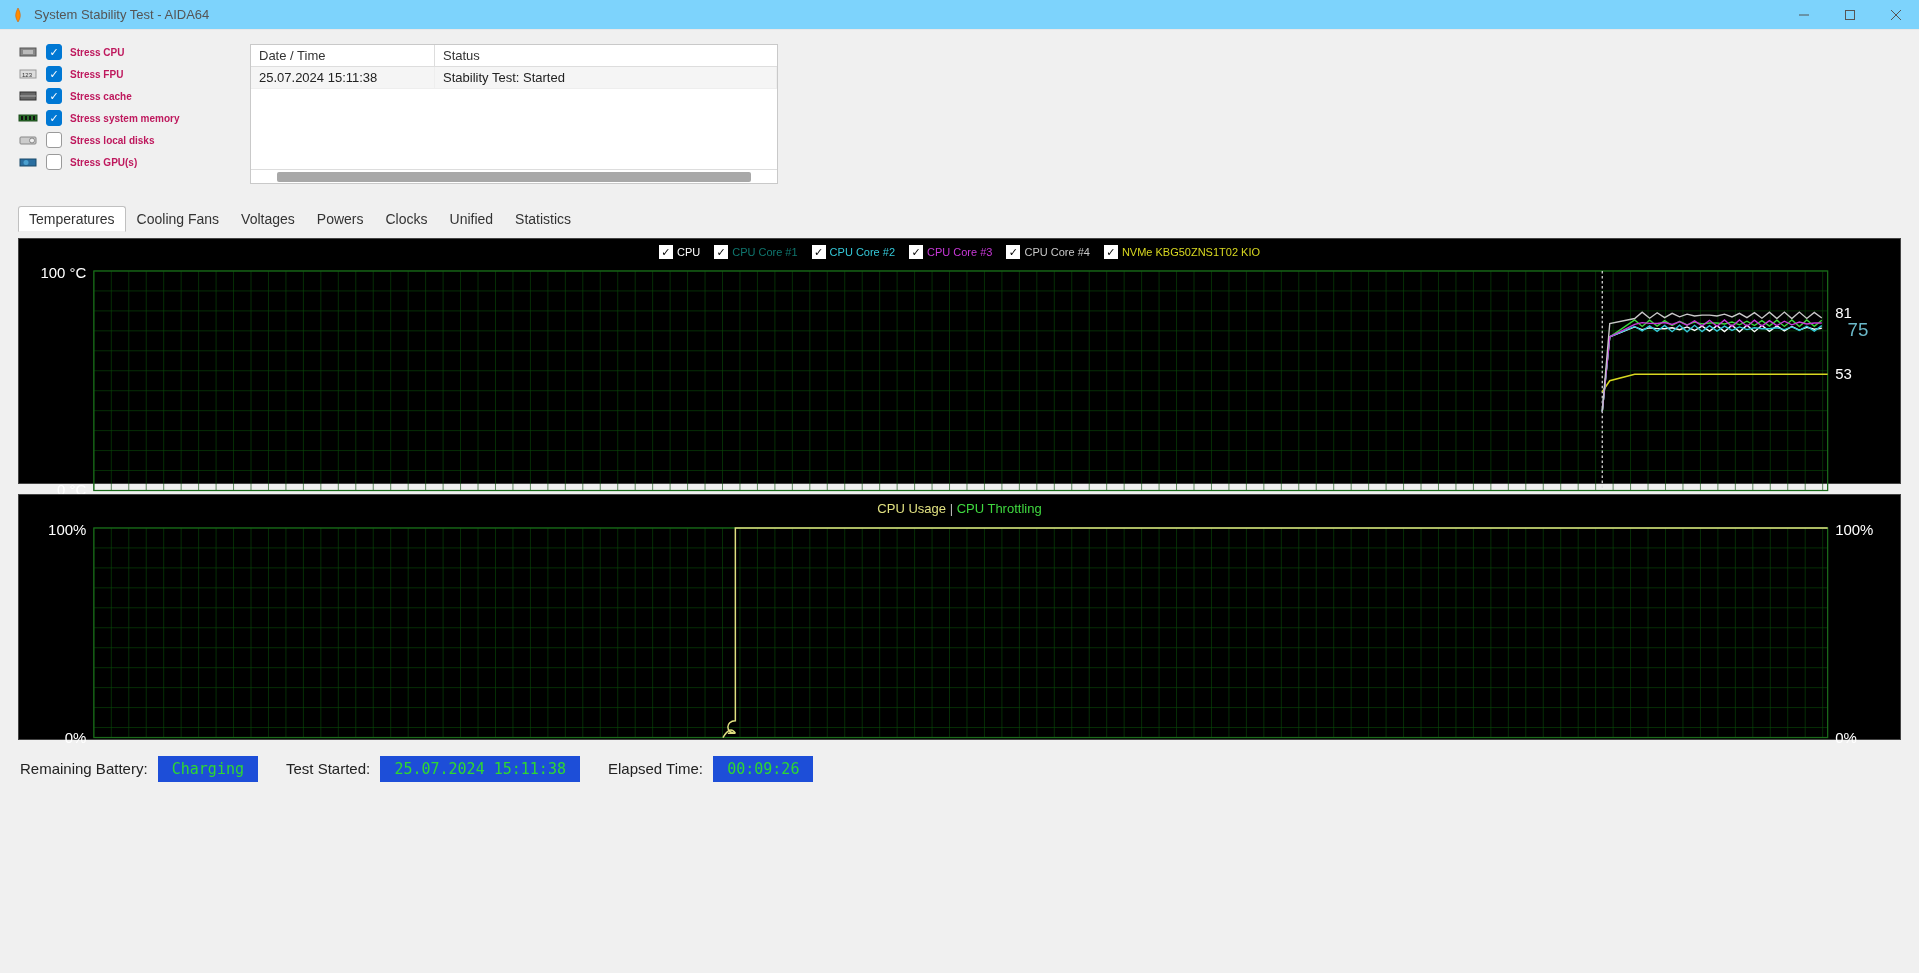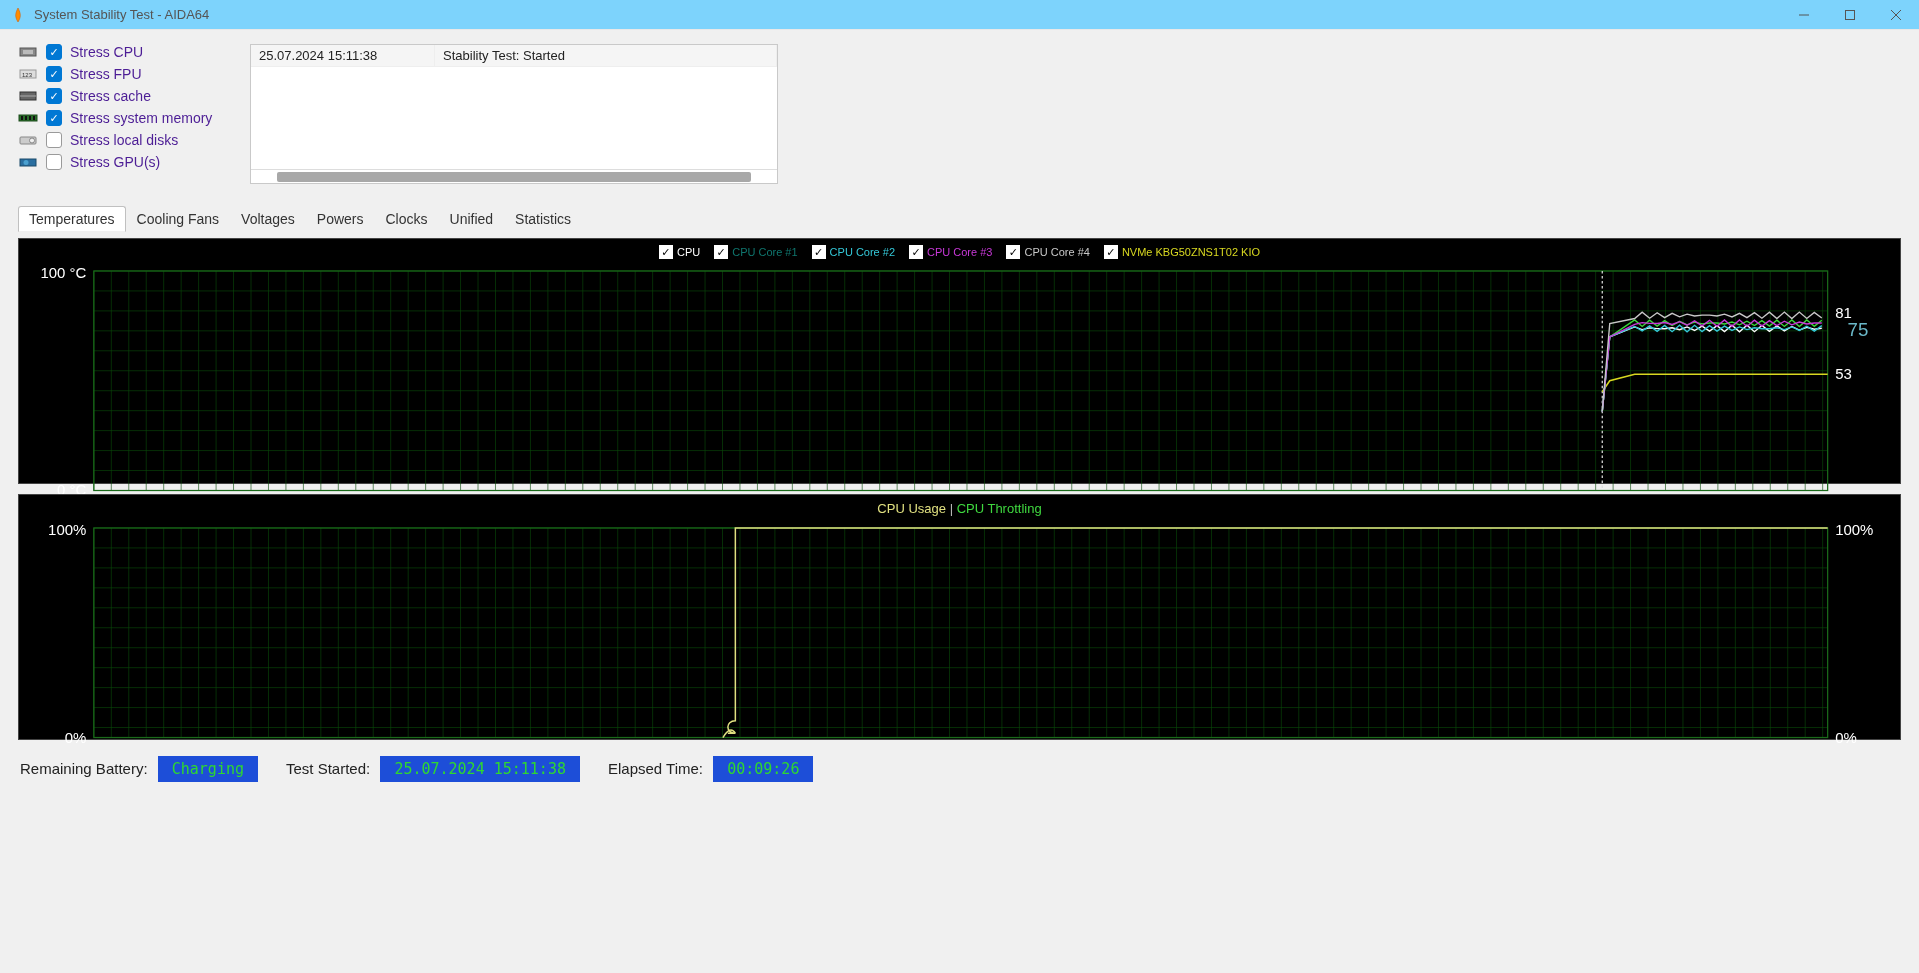--- a/index.html
+++ b/index.html
@@ -10,21 +10,21 @@
     .titlebar .spacer { flex: 1; }
     .win-btn { width: 46px; height: 30px; display: flex; align-items: center; justify-content: center; color: #555; }
 
     .top-panel { display: flex; padding: 14px 18px 6px 18px; gap: 12px; align-items: flex-start; }
     .stress-options { display: flex; flex-direction: column; gap: 6px; width: 220px; }
     .stress-row { display: flex; align-items: center; gap: 8px; }
     .hw-icon { width: 20px; height: 12px; display: inline-block; }
     .chk { width: 16px; height: 16px; border: 1px solid #9a9a9a; border-radius: 3px; background: #fff; display: inline-flex; align-items: center; justify-content: center; color: #fff; font-size: 11px; }
     .chk.checked { background: #0078d4; border-color: #0078d4; }
     .chk.checked::after { content: "✓"; }
-    .stress-label { font-size: 14px; color: #4c1d95; }
+    .stress-label { font-size: 10px; color: #be185d; font-weight: bold; }
 
     .log-box { width: 528px; height: 140px; border: 1px solid #c9c9c9; background: #fff; display: flex; flex-direction: column; overflow: hidden; }
     .log-header { display: flex; border-bottom: 1px solid #ddd; font-size: 13px; color: #333; }
     .log-col-dt { width: 184px; padding: 3px 8px; border-right: 1px solid #ddd; }
     .log-col-st { flex: 1; padding: 3px 8px; }
     .log-body { flex: 1; overflow: hidden; }
     .log-row { display: flex; border-bottom: 1px solid #eee; background: #f5f5f5; }
     .log-row .log-col-dt, .log-row .log-col-st { padding: 3px 8px; border-right: 1px solid #eee; font-size: 13px; }
     .log-hscroll { height: 14px; background: #fff; display: flex; align-items: center; justify-content: center; border-top: 1px solid #ddd; }
     .log-hscroll-thumb { height: 10px; width: 90%; background: #a8a8a8; border-radius: 2px; }
@@ -127,20 +127,24 @@
       <div class="stress-row">
         <span class="hw-icon"><svg width="20" height="12">
             <rect x="2" y="3" width="16" height="7" fill="#2a6ea0" stroke="#1a4a6a"></rect>
             <circle cx="8" cy="6.5" r="2.5" fill="#4aa0d0"></circle>
           </svg></span>
         <span class="chk"></span>
         <span class="stress-label">Stress GPU(s)</span>
       </div>
     </div>
   <div class="log-box">
+    <div class="log-header">
+      <div class="log-col-dt">Date / Time</div>
+      <div class="log-col-st">Status</div>
+    </div>
     <div class="log-body" id="log-body">
         <div class="log-row">
           <div class="log-col-dt">25.07.2024 15:11:38</div>
           <div class="log-col-st">Stability Test: Started</div>
         </div>
       </div>
     <div class="log-hscroll">
         <div class="log-hscroll-thumb"></div>
       </div>
   </div>

